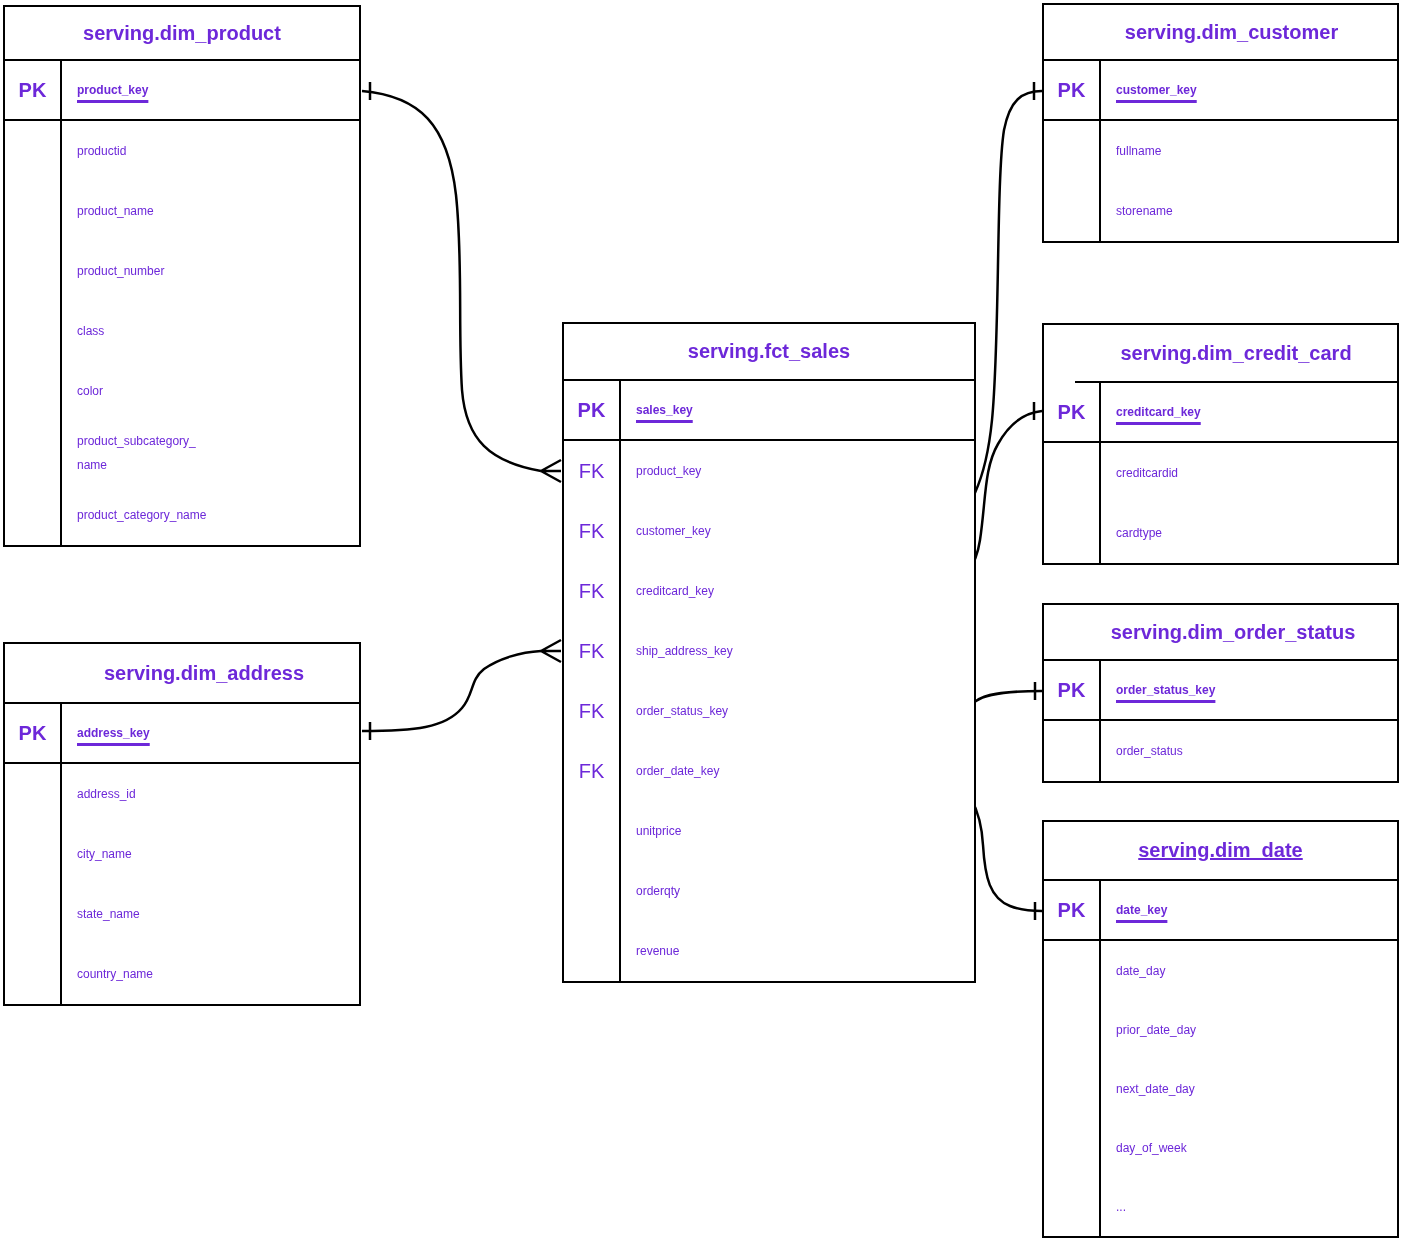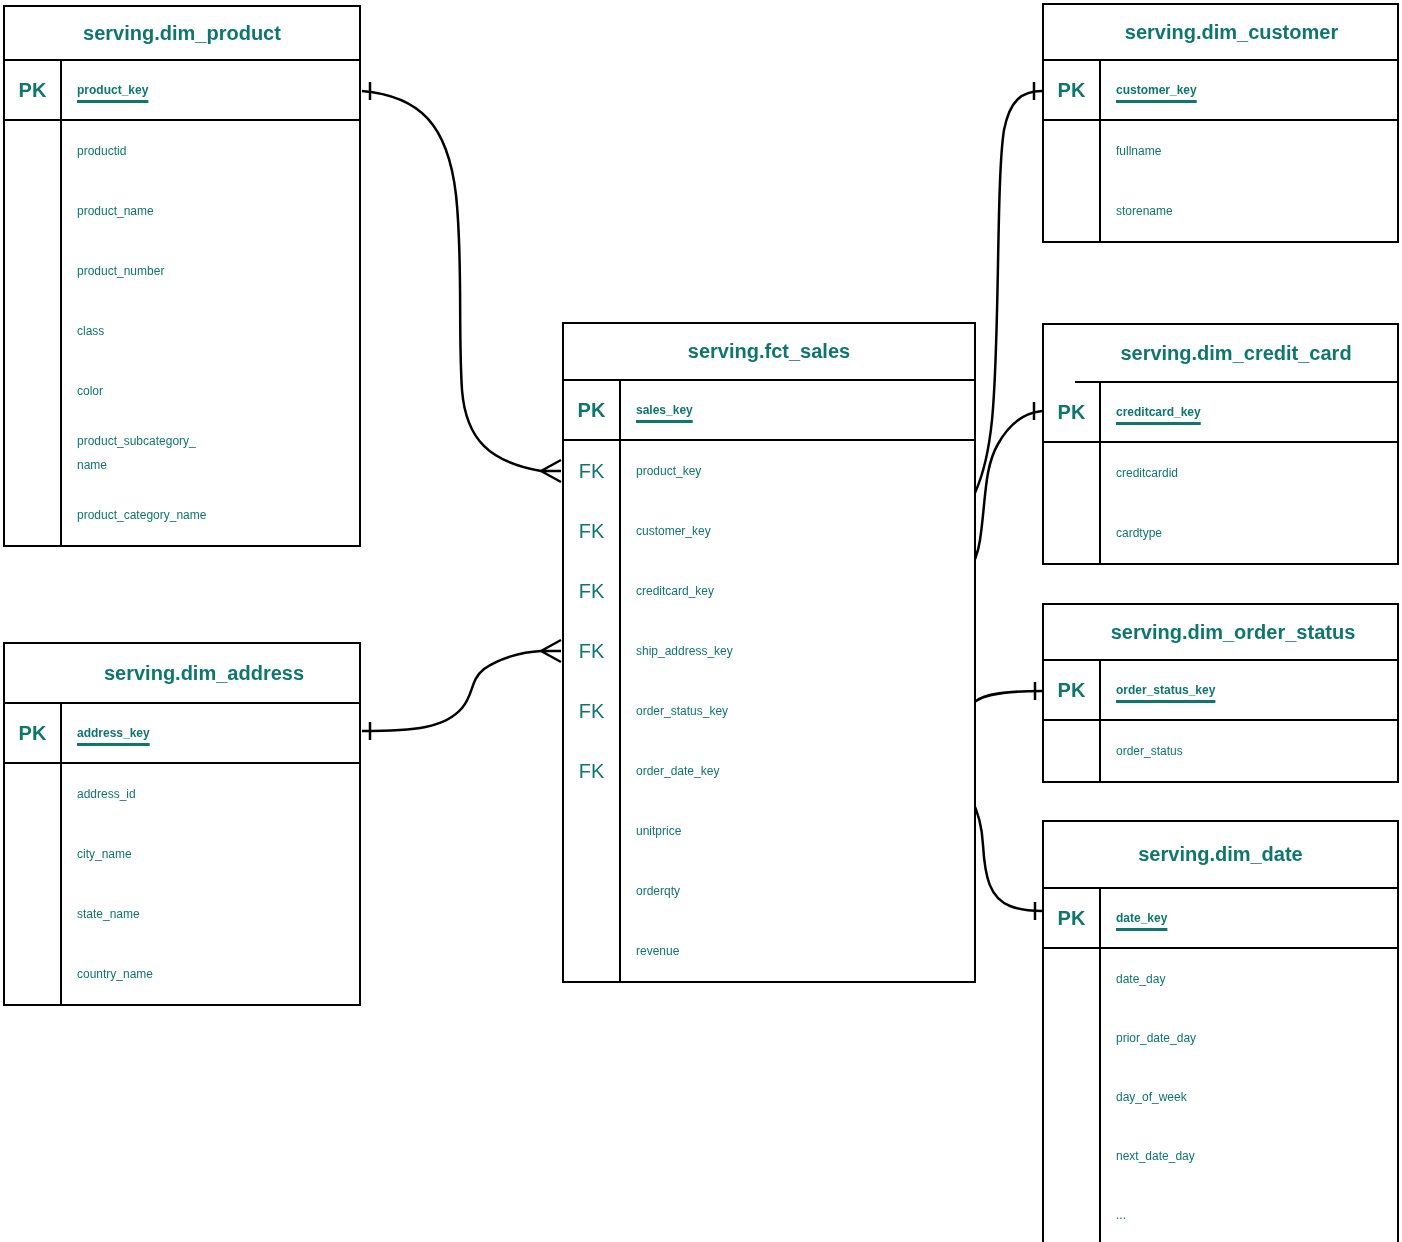--- a/index.html
+++ b/index.html
@@ -1,18 +1,18 @@
 <!DOCTYPE html>
 <html><head>
 <meta charset="utf-8">
 <style>
   html,body{margin:0;padding:0;background:#ffffff;}
   #canvas{
     position:relative;width:1402px;height:1242px;background:#ffffff;overflow:hidden;
-    font-family:"Liberation Sans","DejaVu Sans",sans-serif;color:#0f766e;
+    font-family:"Liberation Sans","DejaVu Sans",sans-serif;color:#6d28d9;
   }
   #rel-layer{position:absolute;left:0;top:0;pointer-events:none;}
   #rel-layer path{stroke:#000;stroke-width:2.5;fill:none;}
 
   .entity{position:absolute;background:#fff;border:2px solid #000;box-sizing:border-box;}
   .e-header{
     border-bottom:2px solid #000;box-sizing:border-box;
     display:flex;align-items:center;justify-content:center;
     font-weight:bold;font-size:20px;
   }
@@ -42,21 +42,21 @@
   .entity-dim-product  .e-header{height:54px;}
   .entity-dim-customer     {left:1042px;top:3px;   width:357px;}
   .entity-dim-customer .e-header{height:56px;padding-left:22px;}
   .entity-fct-sales        {left:562px; top:322px; width:414px;}
   .entity-fct-sales    .e-header{height:57px;}
   .entity-dim-credit-card  {left:1042px;top:323px; width:357px;}
   .entity-dim-credit-card .e-header{height:58px;margin-left:31px;}
   .entity-dim-order-status {left:1042px;top:603px; width:357px;}
   .entity-dim-order-status .e-header{height:56px;padding-left:25px;}
   .entity-dim-date         {left:1042px;top:820px; width:357px;}
-  .entity-dim-date     .e-header{height:67px;}
+  .entity-dim-date     .e-header{height:59px;text-decoration:underline;}
   .entity-dim-date     .e-row:not(.e-pk){height:59px;}
   .entity-dim-address      {left:3px;   top:642px; width:358px;}
   .entity-dim-address  .e-header{height:60px;padding-left:44px;}
 </style>
 </head>
 <body>
 
 <div id="canvas">
 
   <svg id="rel-layer" width="1402" height="1242" viewBox="0 0 1402 1242">
@@ -227,25 +227,25 @@
       <div class="e-row">
         <div class="e-key"></div>
         <div class="e-field">date_day</div>
       </div>
       <div class="e-row">
         <div class="e-key"></div>
         <div class="e-field">prior_date_day</div>
       </div>
       <div class="e-row">
         <div class="e-key"></div>
+        <div class="e-field">next_date_day</div>
+      </div>
+      <div class="e-row">
+        <div class="e-key"></div>
         <div class="e-field">day_of_week</div>
-      </div>
-      <div class="e-row">
-        <div class="e-key"></div>
-        <div class="e-field">next_date_day</div>
       </div>
       <div class="e-row">
         <div class="e-key"></div>
         <div class="e-field">...</div>
       </div>
     </div>
     <div class="entity entity-dim-address">
       <div class="e-header">serving.dim_address</div>
       <div class="e-row e-pk">
         <div class="e-key">PK</div>

